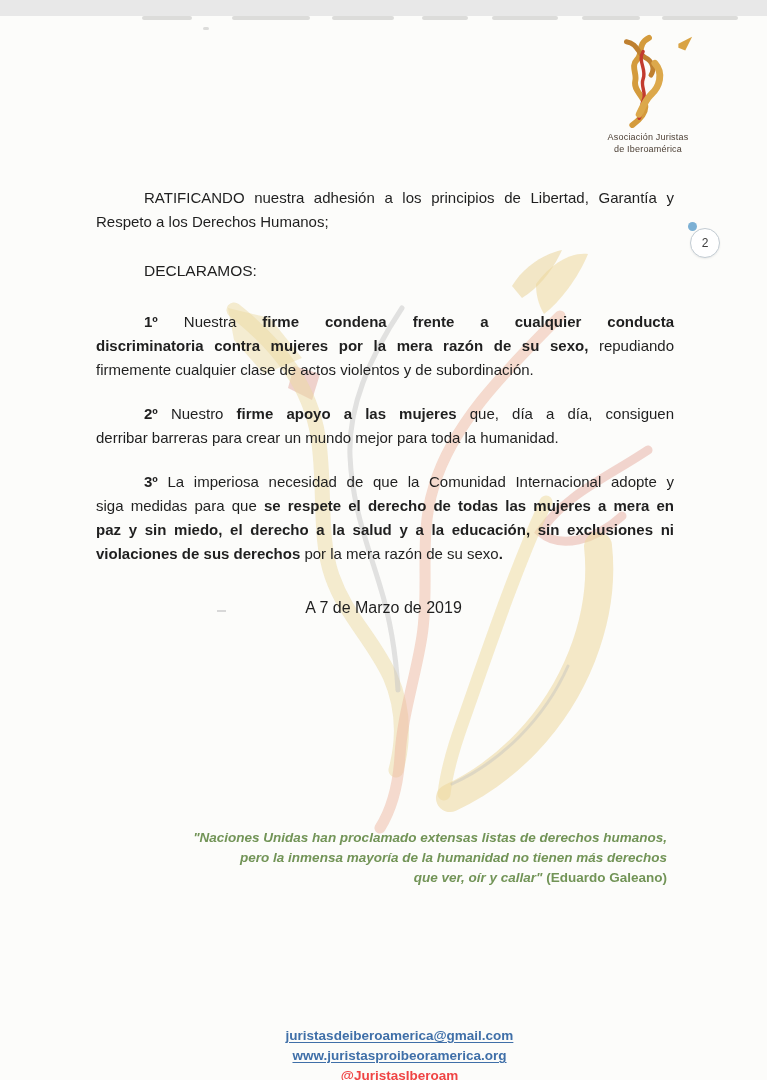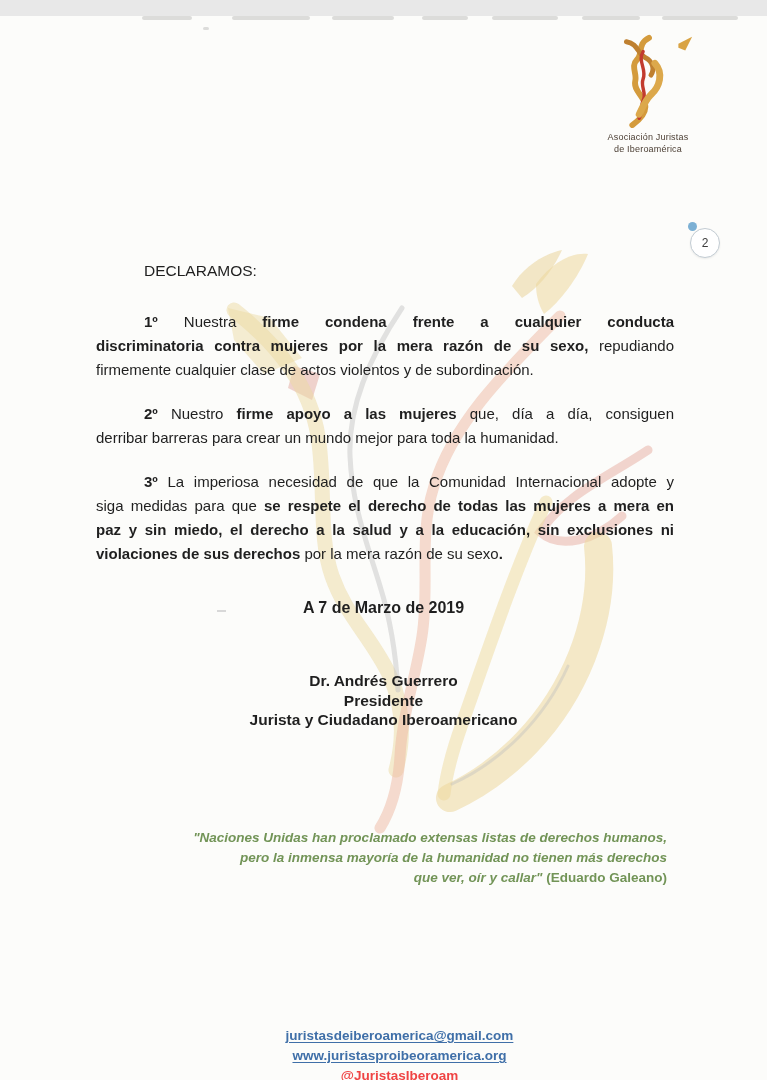--- a/index.html
+++ b/index.html
@@ -23,21 +23,21 @@
     font-size:12px;color:#3c3c3c;box-shadow:0 1px 2px rgba(0,0,0,.07);
   }
   .badge .dot{position:absolute;left:-2px;top:-6px;width:9px;height:9px;border-radius:50%;background:#7cb0d4;}
   
   .para{position:absolute;left:96px;width:578px;font-size:15px;line-height:24px;}
   .tline.just{text-align:justify;text-align-last:justify;}
   .tline.ind{text-indent:48px;}
   .s-b{font-weight:700;}
   .s-u{text-underline-offset:2px;}
   .declaramos{position:absolute;left:96px;top:246px;font-weight:400;font-size:15.5px;text-indent:48px;width:400px;}
-  .date{position:absolute;left:0;top:583px;width:767px;text-align:center;font-size:16px;font-weight:bold;}
+  .date{position:absolute;left:0;top:583px;width:767px;text-align:center;font-size:16px;}
   .smudge{position:absolute;left:217px;top:594px;width:9px;height:2px;background:#c9c9c9;opacity:.7;}
   .sig{position:absolute;left:0;top:655px;width:767px;text-align:center;font-weight:700;font-size:15.5px;line-height:19.5px;}
   
   .quote{
     position:absolute;right:100px;top:812px;width:590px;text-align:right;
     color:#729457;font-weight:700;font-style:italic;font-size:13.5px;line-height:20px;
   }
   .s-qa{font-style:normal;}
   
   .footer{position:absolute;left:0;top:1010px;width:767px;text-align:center;font-size:13.5px;font-weight:700;line-height:20px;padding-left:16px;}
@@ -88,20 +88,24 @@
       </svg>
       <div class="logo-caption">Asociación Juristas</div>
       <div class="logo-caption">de Iberoamérica</div>
     </div>
 
     <div class="badge">
       <span class="dot"></span>
       <span class="ring">2</span>
     </div>
 
+    <div class="para" style="top:170px">
+        <div class="tline just ind"><span class="s-r">RATIFICANDO nuestra adhesión a los principios de Libertad, Garantía y</span></div>
+        <div class="tline"><span class="s-r">Respeto a los Derechos Humanos;</span></div>
+      </div>
 
     <div class="declaramos">DECLARAMOS:</div>
 
     <div class="para" style="top:294px">
         <div class="tline just ind"><span class="s-b">1º</span><span class="s-r"> Nuestra </span><span class="s-b">firme condena frente a cualquier conducta</span></div>
         <div class="tline just"><span class="s-b">discriminatoria contra mujeres por la mera razón de su sexo,</span><span class="s-r"> </span><span class="s-u">repudiando</span></div>
         <div class="tline"><span class="s-u">firmemente cualquier clase de actos violentos y de subordinación</span><span class="s-r">.</span></div>
       </div>
     <div class="para" style="top:386px">
         <div class="tline just ind"><span class="s-b">2º</span><span class="s-r"> Nuestro </span><span class="s-b">firme apoyo a las mujeres</span><span class="s-r"> que, día a día, consiguen</span></div>
@@ -110,25 +114,20 @@
     <div class="para" style="top:454px">
         <div class="tline just ind"><span class="s-b">3º</span><span class="s-r"> La imperiosa necesidad de que la Comunidad Internacional adopte y</span></div>
         <div class="tline just"><span class="s-r">siga medidas para que </span><span class="s-b">se respete el derecho de todas las mujeres a mera en</span></div>
         <div class="tline just"><span class="s-b">paz y sin miedo, el derecho a la salud y a la educación, sin exclusiones ni</span></div>
         <div class="tline"><span class="s-b">violaciones de sus derechos</span><span class="s-r"> por la mera razón de su sexo</span><span class="s-b">.</span></div>
       </div>
 
     <div class="date">A 7 de Marzo de 2019</div>
     <div class="smudge" aria-hidden="true"></div>
 
-    <div class="sig">
-      <div>Dr. Andrés Guerrero</div>
-      <div>Presidente</div>
-      <div>Jurista y Ciudadano Iberoamericano</div>
-    </div>
 
     <div class="quote">
         <div class="tline"><span class="s-qi">"Naciones Unidas han proclamado extensas listas de derechos humanos,</span></div>
         <div class="tline"><span class="s-qi">pero la inmensa mayoría de la humanidad no tienen más derechos</span></div>
         <div class="tline"><span class="s-qi">que ver, oír y callar"</span><span class="s-qa"> (Eduardo Galeano)</span></div>
       </div>
 
     <div class="footer">
       <a class="link">juristasdeiberoamerica@gmail.com</a>
       <a class="link">www.juristasproibeoramerica.org</a>

